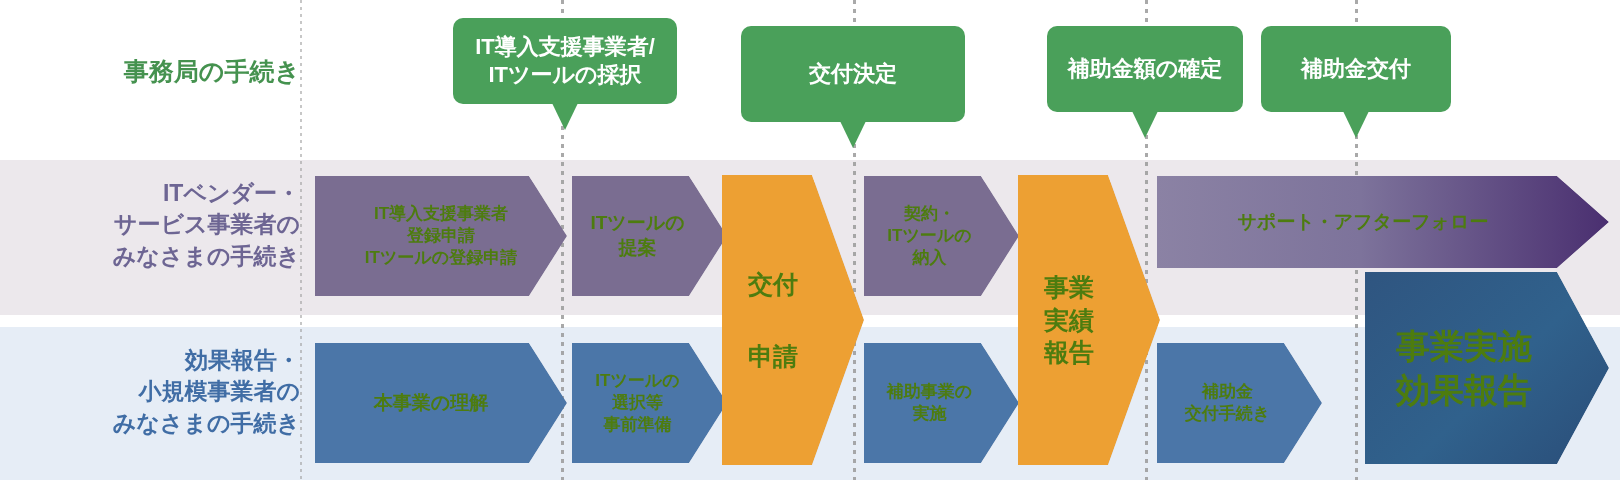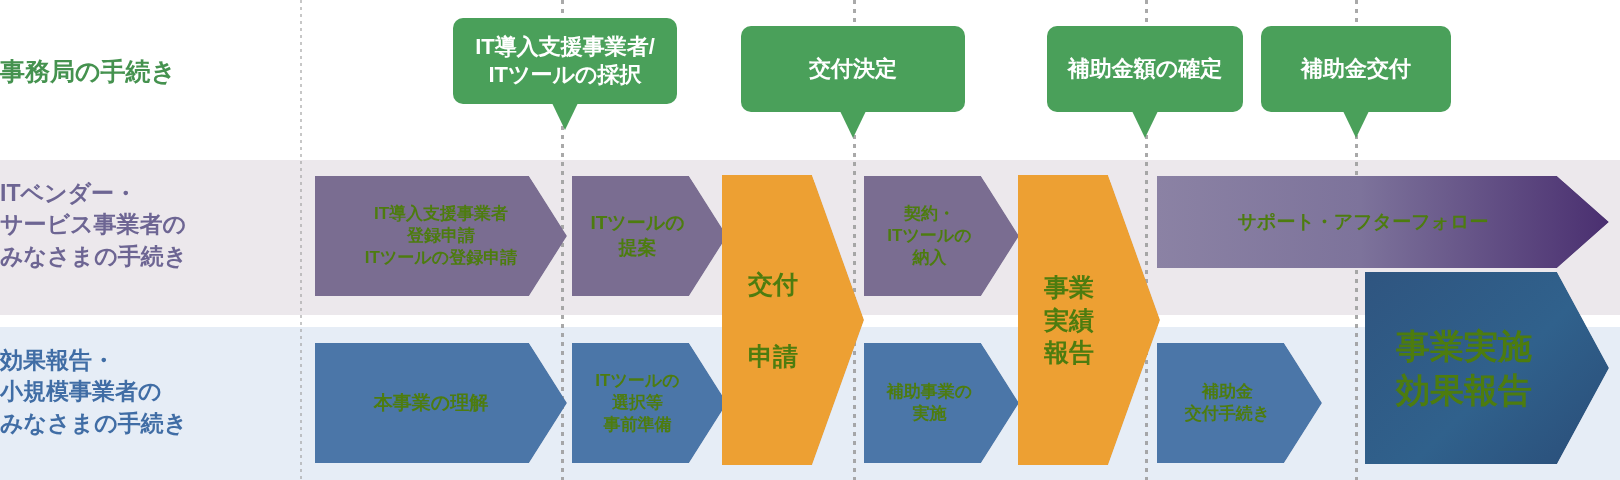--- a/index.html
+++ b/index.html
@@ -23,21 +23,21 @@
     background-position: left top;
     background-size: 3px 9px;
     background-repeat: repeat-y;
     opacity: .85;
   }
   .vguide.thin { width: 2px; background-size: 2px 7px; opacity:.55; }
 
   
   .rowlabel {
     position: absolute; left: 0; width: 300px;
-    text-align: left; font-weight: bold; line-height: 1.36;
+    text-align: right; font-weight: bold; line-height: 1.36;
   }
   .rowlabel.office { top: 54px;  font-size: 25px; color: #45924f; }
   .rowlabel.vendor { top: 178px; font-size: 23px; color: #6d6593; }
   .rowlabel.sme    { top: 345px; font-size: 23px; color: #406da5; }
 
   
   .callout {
     position: absolute; background: #4aa05a; border-radius: 10px;
     color: #fff; font-weight: bold; font-size: 22px;
     display: flex; align-items: center; justify-content: center;
@@ -110,21 +110,21 @@
   </div>
 
   <div class="callout" style="left:453px; top:18px; width:224px; height:86px;align-items:center;">
     <div>
       <div>IT導入支援事業者/</div>
       <div>ITツールの採択</div>
     </div>
     <span class="tail"></span>
   </div>
 
-  <div class="callout" style="left:741px; top:26px; width:224px; height:86px;">
+  <div class="callout" style="left:741px; top:26px; width:224px; height:96px;">
     <div>
       <div>交付決定</div>
     </div>
     <span class="tail"></span>
   </div>
 
   <div class="callout" style="left:1047px; top:26px; width:196px; height:86px;">
     <div>
       <div>補助金額の確定</div>
     </div>

